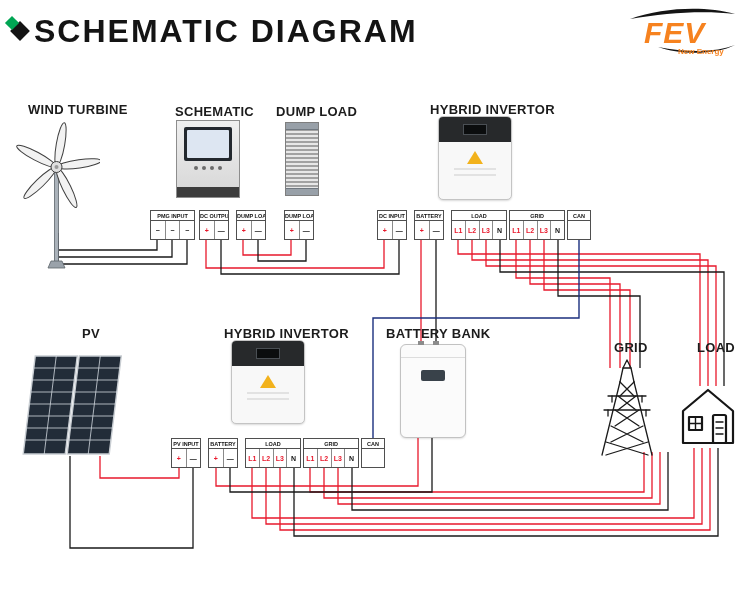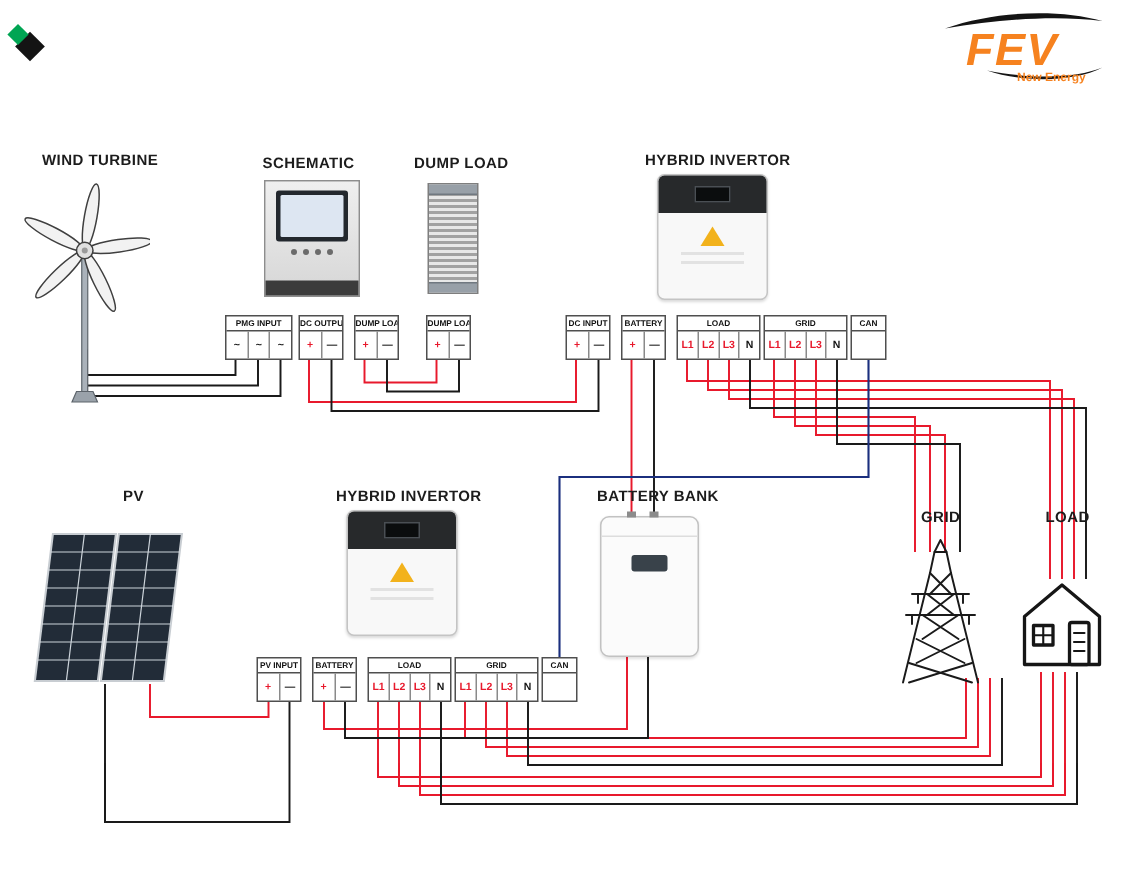--- a/index.html
+++ b/index.html
@@ -8,21 +8,21 @@
   .canvas{position:relative;width:750px;height:591px;background:#fff;overflow:hidden}
 
   
   .bullet{position:absolute;left:13px;top:24px;width:14px;height:14px}
   .bullet .d1{position:absolute;inset:0;background:#141414;transform:rotate(45deg)}
   .bullet .d2{position:absolute;left:-6px;top:-6px;width:10px;height:10px;background:#00a553;transform:rotate(45deg)}
   .hdr-title{position:absolute;left:34px;top:13px;font-size:32px;font-weight:800;letter-spacing:2px;color:#141414;white-space:nowrap}
   .logo{position:absolute;right:12px;top:6px}
 
   
-  .comp-label{position:absolute;font-size:10px;font-weight:700;color:#1c1c1c;letter-spacing:.3px;white-space:nowrap}
+  .comp-label{position:absolute;font-size:13px;font-weight:700;color:#1c1c1c;letter-spacing:.3px;white-space:nowrap}
 
   
   .wires{position:absolute;left:0;top:0}
 
   
   .tgroup{position:absolute;height:30px;background:#fff;border:1px solid #4f4f4f;display:flex;flex-direction:column}
   .tlabel{height:10px;line-height:10px;font-size:5.5px;font-weight:700;text-align:center;border-bottom:1px solid #4f4f4f;color:#111;white-space:nowrap;overflow:hidden}
   .tpins{flex:1;display:flex}
   .pin{flex:1;display:flex;align-items:center;justify-content:center;font-size:7px;font-weight:700;border-left:1px solid #8a8a8a;overflow:hidden}
   .pin:first-child{border-left:none}
@@ -59,20 +59,21 @@
 </style>
 </head>
 <body>
 
 <div class="canvas">
 
   <div class="bullet">
       <i class="d1"></i>
       <i class="d2"></i>
     </div>
+  <h1 class="hdr-title">SCHEMATIC DIAGRAM</h1>
 
   <svg class="logo" width="110" height="50" viewBox="0 0 110 50">
     <path d="M2,13 C36,1 78,0 107,8 C74,4 38,7 2,13 Z" fill="#141414"></path>
     <text x="16" y="37" font-size="30" font-weight="bold" font-style="italic" fill="#f6821f" font-family="Liberation Sans, sans-serif" letter-spacing="1">FEV</text>
     <path d="M30,41 C60,47 90,46 107,39 C88,49 52,49 30,41 Z" fill="#141414"></path>
     <text x="50" y="48" font-size="8" font-weight="bold" fill="#f6821f" font-family="Liberation Sans, sans-serif">New Energy</text>
   </svg>
 
   <svg class="wires" width="750" height="591" viewBox="0 0 750 591">
 
@@ -115,21 +116,21 @@
       <polyline points="579,239 579,318 373,318 373,438"></polyline>
     </g>
   </svg>
 
   <div class="comp-label" style="left:28px;top:102px">WIND TURBINE</div>
   <div class="comp-label" style="left:175px;top:104px">SCHEMATIC</div>
   <div class="comp-label" style="left:276px;top:104px">DUMP LOAD</div>
   <div class="comp-label" style="left:430px;top:102px">HYBRID INVERTOR</div>
   <div class="comp-label" style="left:82px;top:326px">PV</div>
   <div class="comp-label" style="left:224px;top:326px">HYBRID INVERTOR</div>
-  <div class="comp-label" style="left:398px;top:326px">BATTERY BANK</div>
+  <div class="comp-label" style="left:386px;top:326px">BATTERY BANK</div>
   <div class="comp-label" style="left:614px;top:340px">GRID</div>
   <div class="comp-label" style="left:697px;top:340px">LOAD</div>
 
   <svg class="abs" style="left:10px;top:115px" width="90" height="160" viewBox="0 0 90 160">
     <rect x="44.5" y="56" width="4" height="96" fill="#aab2ba" stroke="#5d646b" stroke-width="0.8"></rect>
     <path d="M38,153 L55,153 L52,146 L41,146 Z" fill="#9aa2aa" stroke="#5d646b" stroke-width="0.8"></path>
     <g fill="#f2f2f2" stroke="#3f3f3f" stroke-width="1">
       <ellipse cx="46.5" cy="29" rx="4.2" ry="22" transform="rotate(10 46.5 52)"></ellipse>
       <ellipse cx="46.5" cy="29" rx="4.2" ry="22" transform="rotate(82 46.5 52)"></ellipse>
       <ellipse cx="46.5" cy="29" rx="4.2" ry="22" transform="rotate(154 46.5 52)"></ellipse>

